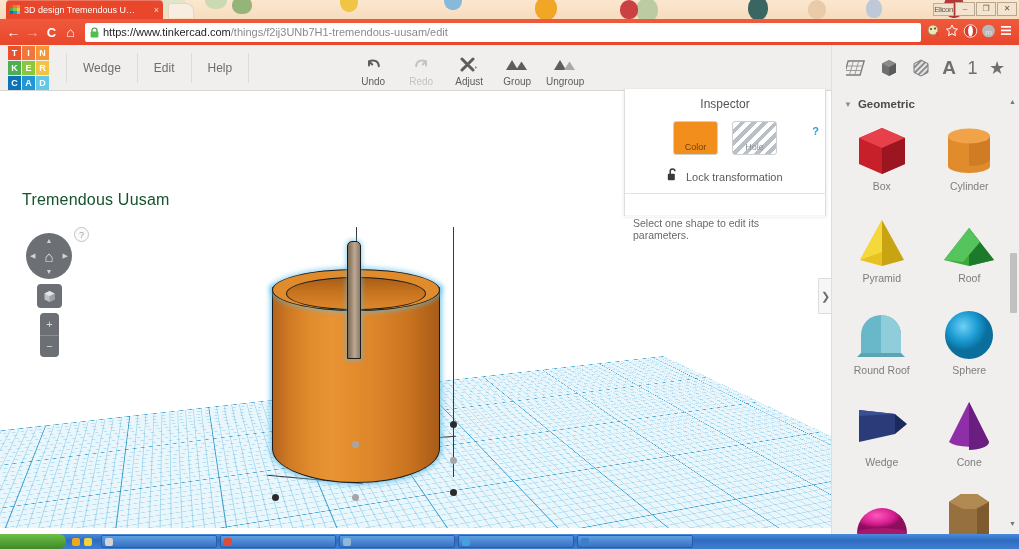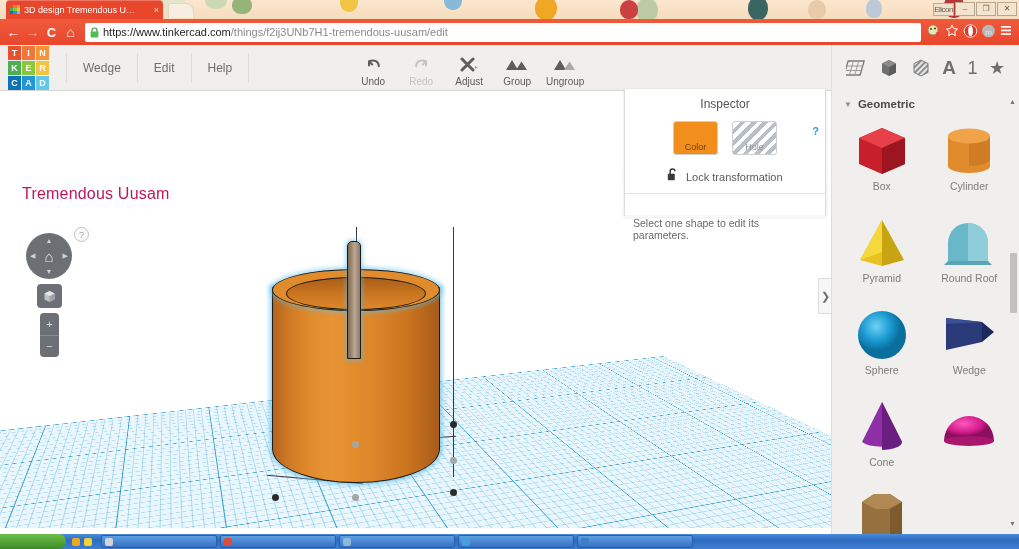--- a/index.html
+++ b/index.html
@@ -129,21 +129,21 @@
       repeating-linear-gradient(to right, rgba(22,140,196,.78) 0 1.4px, transparent 1.4px 100px),
       repeating-linear-gradient(to bottom, rgba(22,140,196,.78) 0 1.4px, transparent 1.4px 100px);
   }
   .plane-fade {
     position:absolute; left:0; top:0; width:831px; height:443px;
     background: linear-gradient(to bottom, #ffffff 0 18%, rgba(255,255,255,0) 34%);
     pointer-events:none;
   }
 
   .proj-title {
-    position:absolute; left:22px; top:94px; font-size:16px; color:#be185d;
+    position:absolute; left:22px; top:100px; font-size:16px; color:#14532d;
     letter-spacing:.2px;
   }
 
   
   .nav-wheel {
     position:absolute; left:26px; top:142px; width:46px; height:46px; border-radius:50%;
     background:#6c6f74; display:flex; align-items:center; justify-content:center; color:#e3e5e7;
   }
   .nav-home { font-size:15px; }
   .nav-ar { position:absolute; font-size:7px; color:#cfd2d6; }
@@ -598,20 +598,30 @@
             <svg width="60" height="58" viewBox="0 0 60 58">
               <path d="M30 6L8 46l22 6z" fill="#e8c220"></path>
               <path d="M30 6l22 40-22 6z" fill="#c9a412"></path>
               <path d="M30 6L8 46l22-8z" fill="#f5d83c"></path>
             </svg>
           </div>
           <div class="shape-lbl">Pyramid</div>
         </div>
         <div class="shape-cell">
           <div class="shape-art">
+            <svg width="62" height="50" viewBox="0 0 62 50">
+              <path d="M6 42L31 10l25 32-25 6z" fill="#3aa93a"></path>
+              <path d="M31 10l25 32-25 6z" fill="#1e7a2b"></path>
+              <path d="M6 42L31 10l11 14-17 20z" fill="#56c45c"></path>
+            </svg>
+          </div>
+          <div class="shape-lbl">Roof</div>
+        </div>
+        <div class="shape-cell">
+          <div class="shape-art">
             <svg width="62" height="52" viewBox="0 0 62 52">
               <path d="M10 44V26a20 20 0 0140 0v18z" fill="#69b8ca"></path>
               <path d="M50 44V26a20 20 0 00-20-20v38z" fill="#8fcdda"></path>
               <path d="M10 44l-4 4h48l-4-4z" fill="#5ba4b4"></path>
             </svg>
           </div>
           <div class="shape-lbl">Round Roof</div>
         </div>
         <div class="shape-cell">
           <div class="shape-art">

